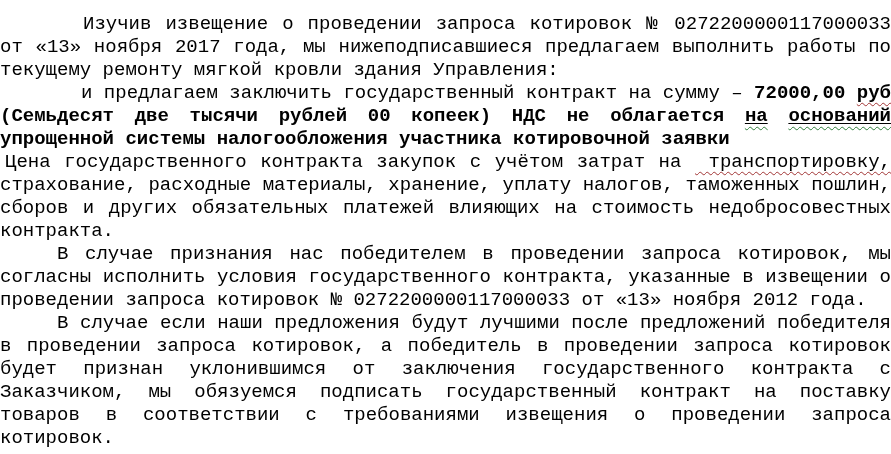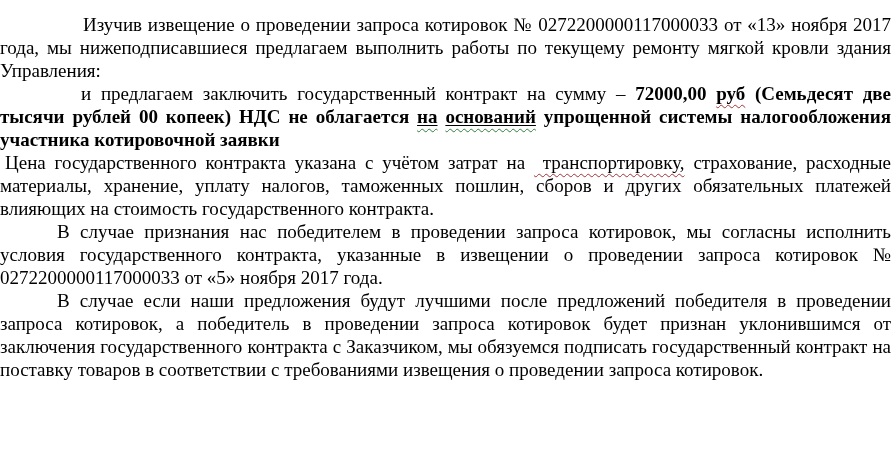--- a/index.html
+++ b/index.html
@@ -16,20 +16,21 @@
     overflow: hidden;
     box-sizing: border-box;
     padding-top: 13px;
     font-size: 19px;
     line-height: 23px;
   }
   .page p {
     margin: 0;
     text-align: justify;
     text-justify: inter-word;
+    font-family: Liberation Mono, monospace;
   }
   
   .p1 { margin: 0 27px 0 12px;  text-indent: 83px; }
   .p2 { margin: 4px 27px 0 2px; text-indent: 81px; }
   .p3 { margin: 14px 29px 0 28px; text-indent: 5px; }
   .p4 { margin: 0 29px 0 28px;  text-indent: 34px; }
   .p5 { margin: 5px 27px 0 38px; text-indent: 57px; }
   .p6 { margin: 0 27px 0 38px;  text-indent: 57px; }
 
   .b { font-weight: bold; }
@@ -55,20 +56,20 @@
 </style>
 </head>
 <body>
 
 <div class="page">
 
   <p class="p1">Изучив извещение о проведении запроса котировок № 0272200000117000033 от «13» ноября 2017 года, мы нижеподписавшиеся предлагаем выполнить работы по текущему ремонту мягкой кровли здания Управления:</p>
 
   <p class="p2"><span>и предлагаем заключить государственный контракт на сумму – </span><span class="b">72000,00 </span><span class="b wavy-red">руб</span><span class="b"> (Семьдесят  две тысячи рублей 00 копеек) НДС не облагается </span><span class="wavy-green"><span class="b solid-u">на</span></span><span class="b"> </span><span class="wavy-green"><span class="b solid-u">оснований</span></span><span class="b"> упрощенной системы налогообложения участника котировочной заявки</span></p>
 
-  <p class="p3"><span>Цена государственного контракта указана с учётом затрат на </span><span class="wavy-red">&nbsp;транспортировку,</span><span> страхование, расходные материалы, хранение, уплату налогов, таможенных пошлин, сборов и других обязательных платежей влияющих на стоимость государственного контракта.</span></p>
+  <p class="p3"><span>Цена государственного контракта закупок с учётом затрат на </span><span class="wavy-red">&nbsp;транспортировку,</span><span> страхование, расходные материалы, хранение, уплату налогов, таможенных пошлин, сборов и других обязательных платежей влияющих на стоимость недобросовестных контракта.</span></p>
 
 
-  <p class="p5">В случае признания нас победителем в проведении запроса котировок, мы согласны исполнить условия государственного контракта, указанные в извещении о проведении запроса котировок № 0272200000117000033 от «5» ноября 2017 года.</p>
+  <p class="p5">В случае признания нас победителем в проведении запроса котировок, мы согласны исполнить условия государственного контракта, указанные в извещении о проведении запроса котировок № 0272200000117000033 от «13» ноября 2012 года.</p>
 
   <p class="p6">В случае если наши предложения будут лучшими после предложений победителя в проведении запроса котировок, а победитель в проведении запроса котировок будет признан уклонившимся от заключения государственного контракта с Заказчиком, мы обязуемся подписать государственный контракт на поставку товаров в соответствии с требованиями извещения о проведении запроса котировок.</p>
 
 </div>
 
 </body></html>

